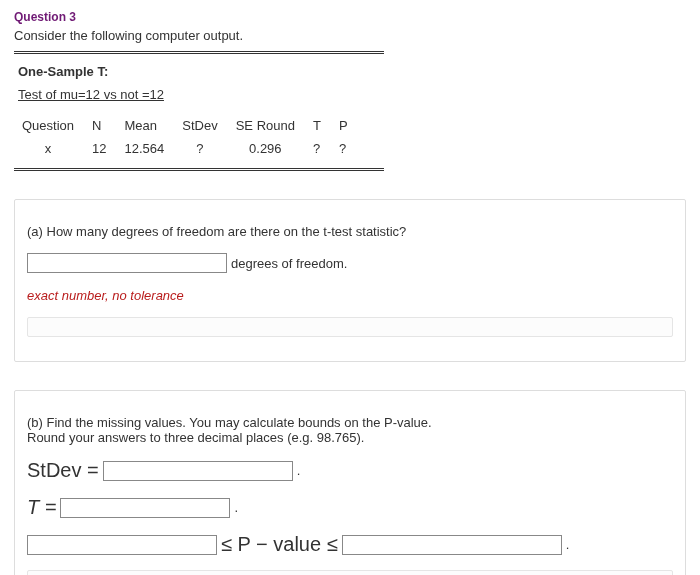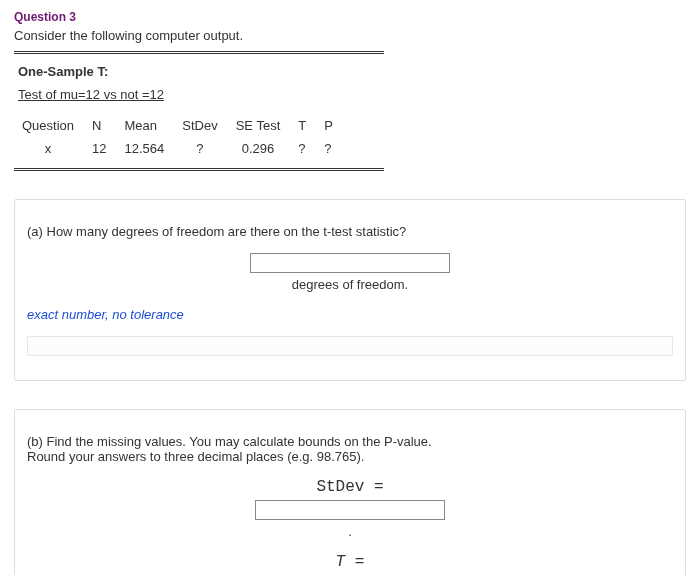--- a/index.html
+++ b/index.html
@@ -66,53 +66,53 @@
     font-size: 12px;
     padding: 0 3px;
     vertical-align: baseline;
   }
   .w-med { width: 200px; }
   .w-lg  { width: 190px; }
   .w-sm  { width: 170px; }
   .w-pv  { width: 220px; }
   .hint {
     font-style: italic;
-    color: #1d4ed8;
+    color: #b91c1c;
     margin-top: 15px;
   }
   .thin-bar {
     height: 18px;
     border: 1px solid #e5e5e5;
     background: #fcfcfc;
     margin-top: 14px;
     border-radius: 2px;
   }
-  .serif { font-family: Liberation Mono, monospace; font-size: 16px; }
-  .row { margin: 14px 0; display: flex; align-items: center; gap: 4px; flex-direction: column; }
+  .serif { font-family: Liberation Sans, sans-serif; font-size: 20px; }
+  .row { margin: 14px 0; display: flex; align-items: center; gap: 4px; }
   .row .label { min-width: 0; }
 </style>
 </head>
 <body>
 
 <div class="q-title">Question 3</div>
 <div class="prompt">Consider the following computer output.</div>
 
 <hr class="dbl-rule">
 
 <div class="section-label">One-Sample T:</div>
 <div class="test-desc">Test of mu=12 vs not =12</div>
 
 <table class="stat">
   <tbody>
       <tr>
     <th>Question</th>
     <th>N</th>
     <th>Mean</th>
     <th>StDev</th>
-    <th>SE Test</th>
+    <th>SE Round</th>
     <th>T</th>
     <th>P</th>
   </tr>
   <tr>
     <td style="text-align:center;">x</td>
     <td>12</td>
     <td>12.564</td>
     <td style="text-align:center;">?</td>
     <td style="text-align:center;">0.296</td>
     <td>?</td>

